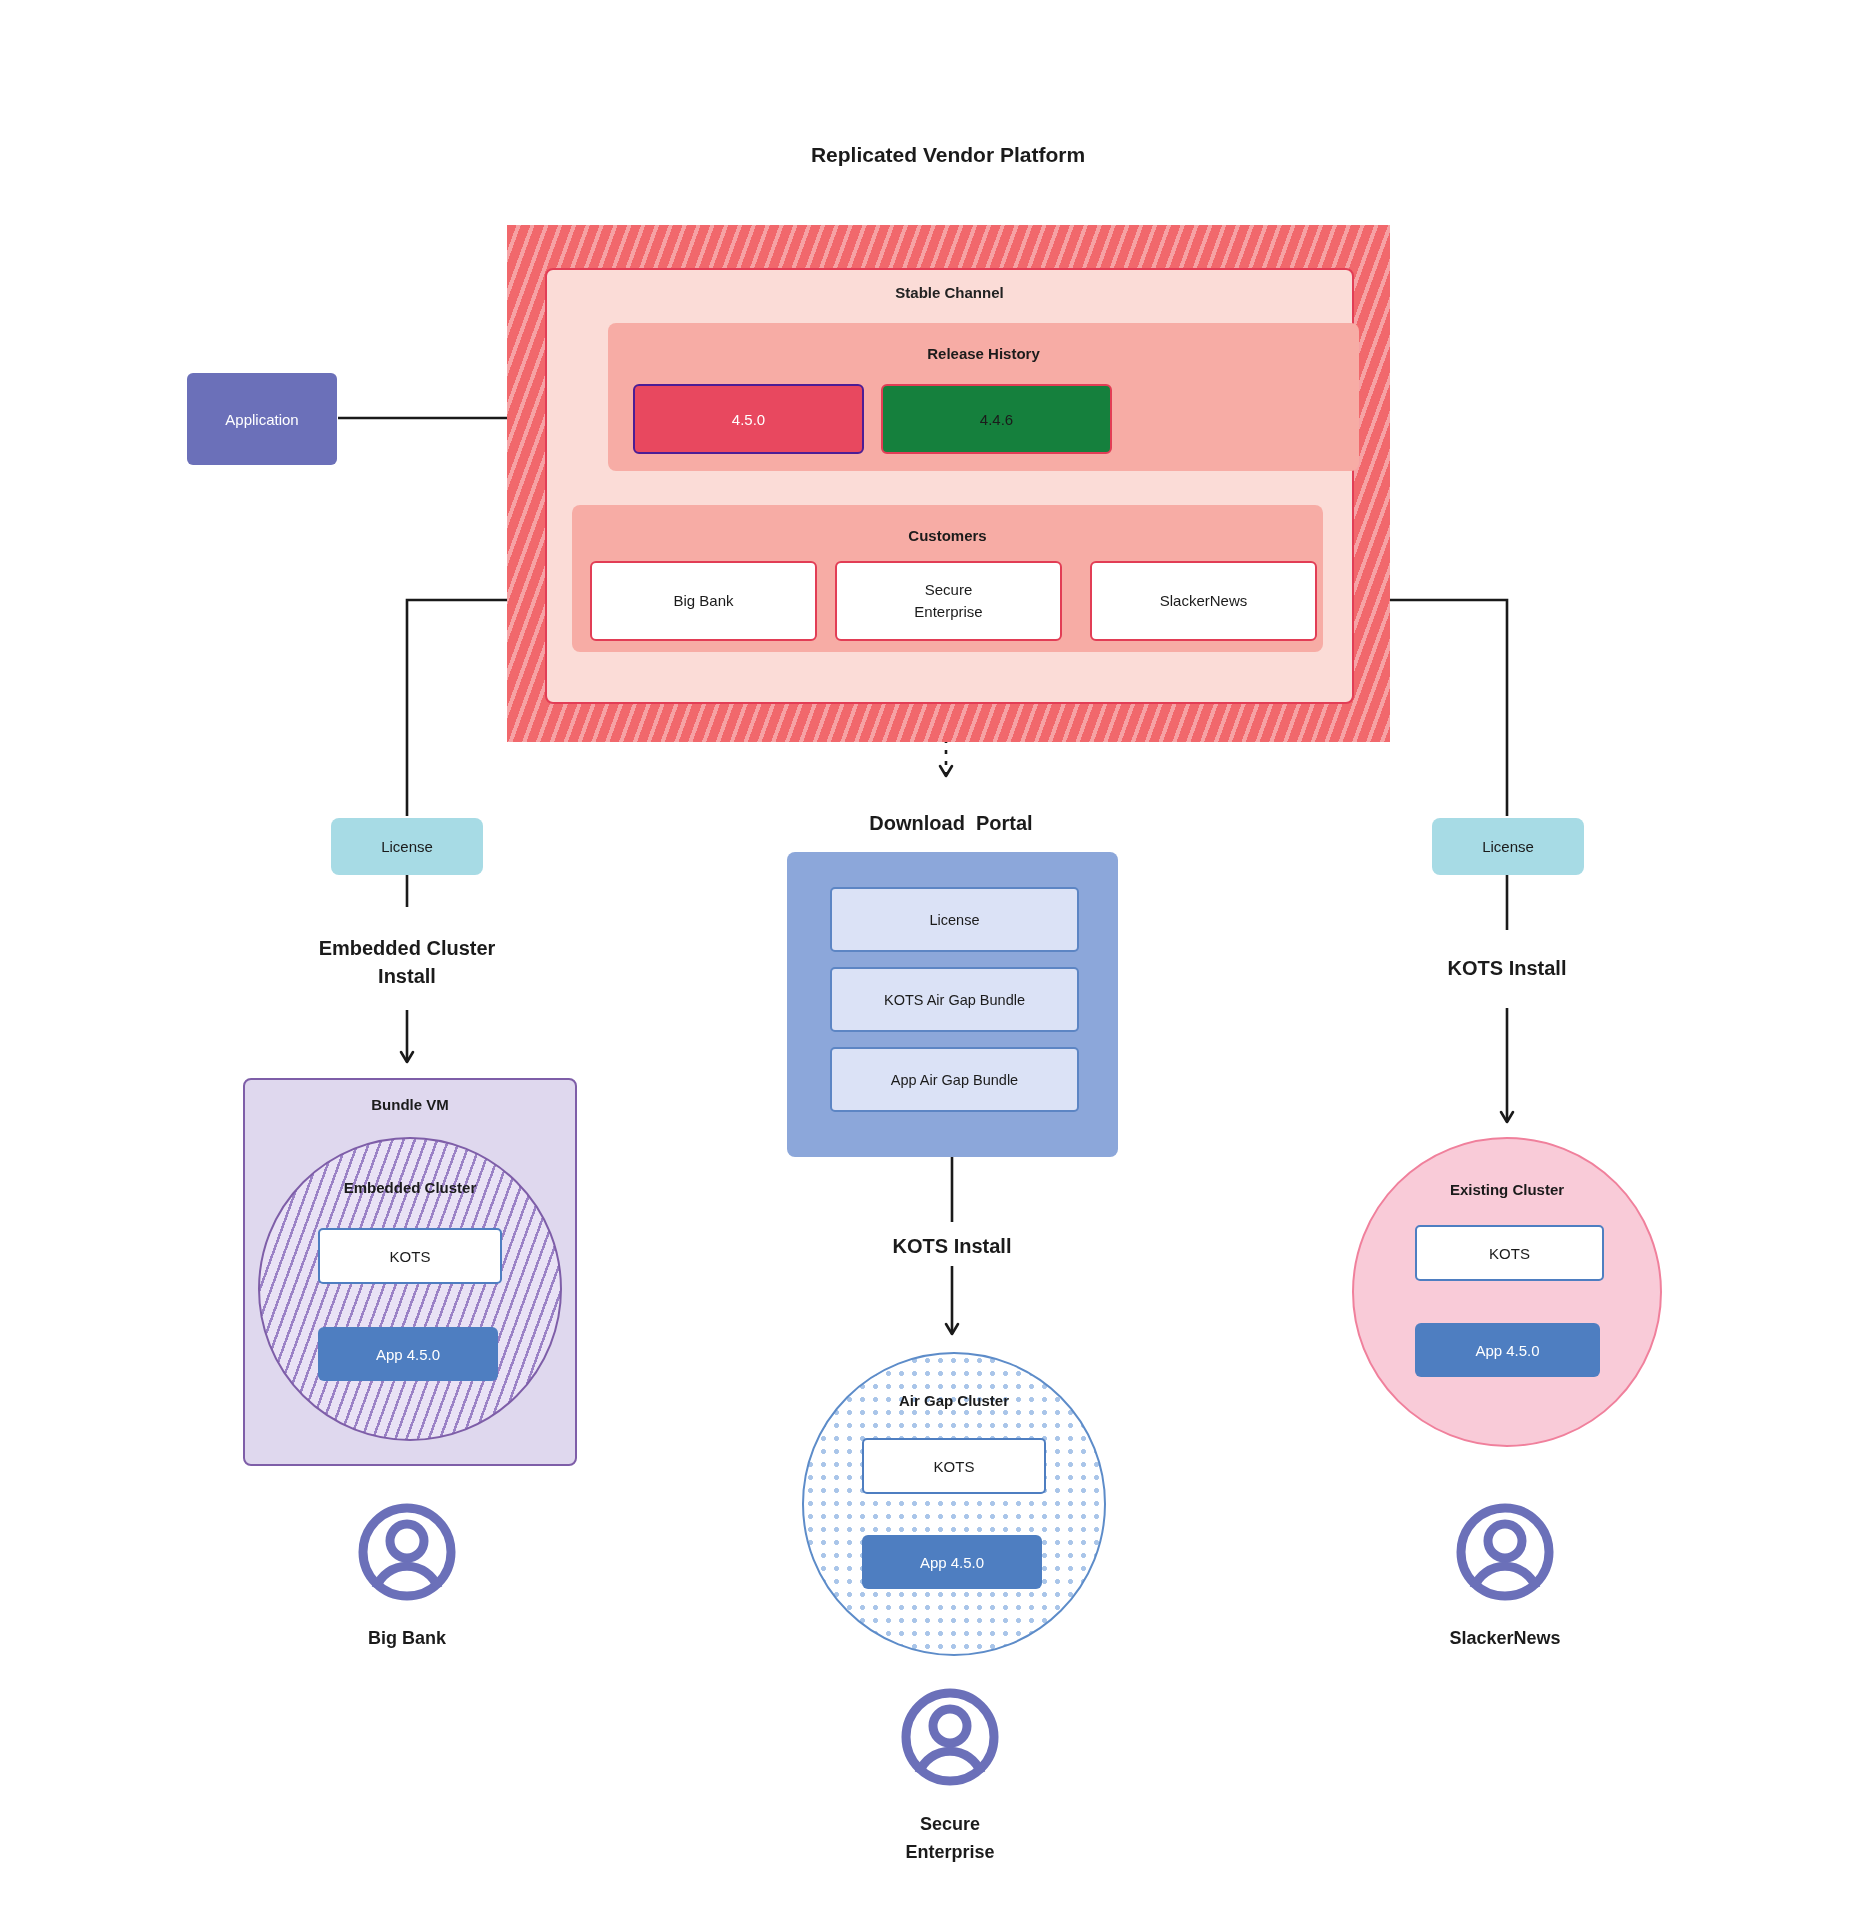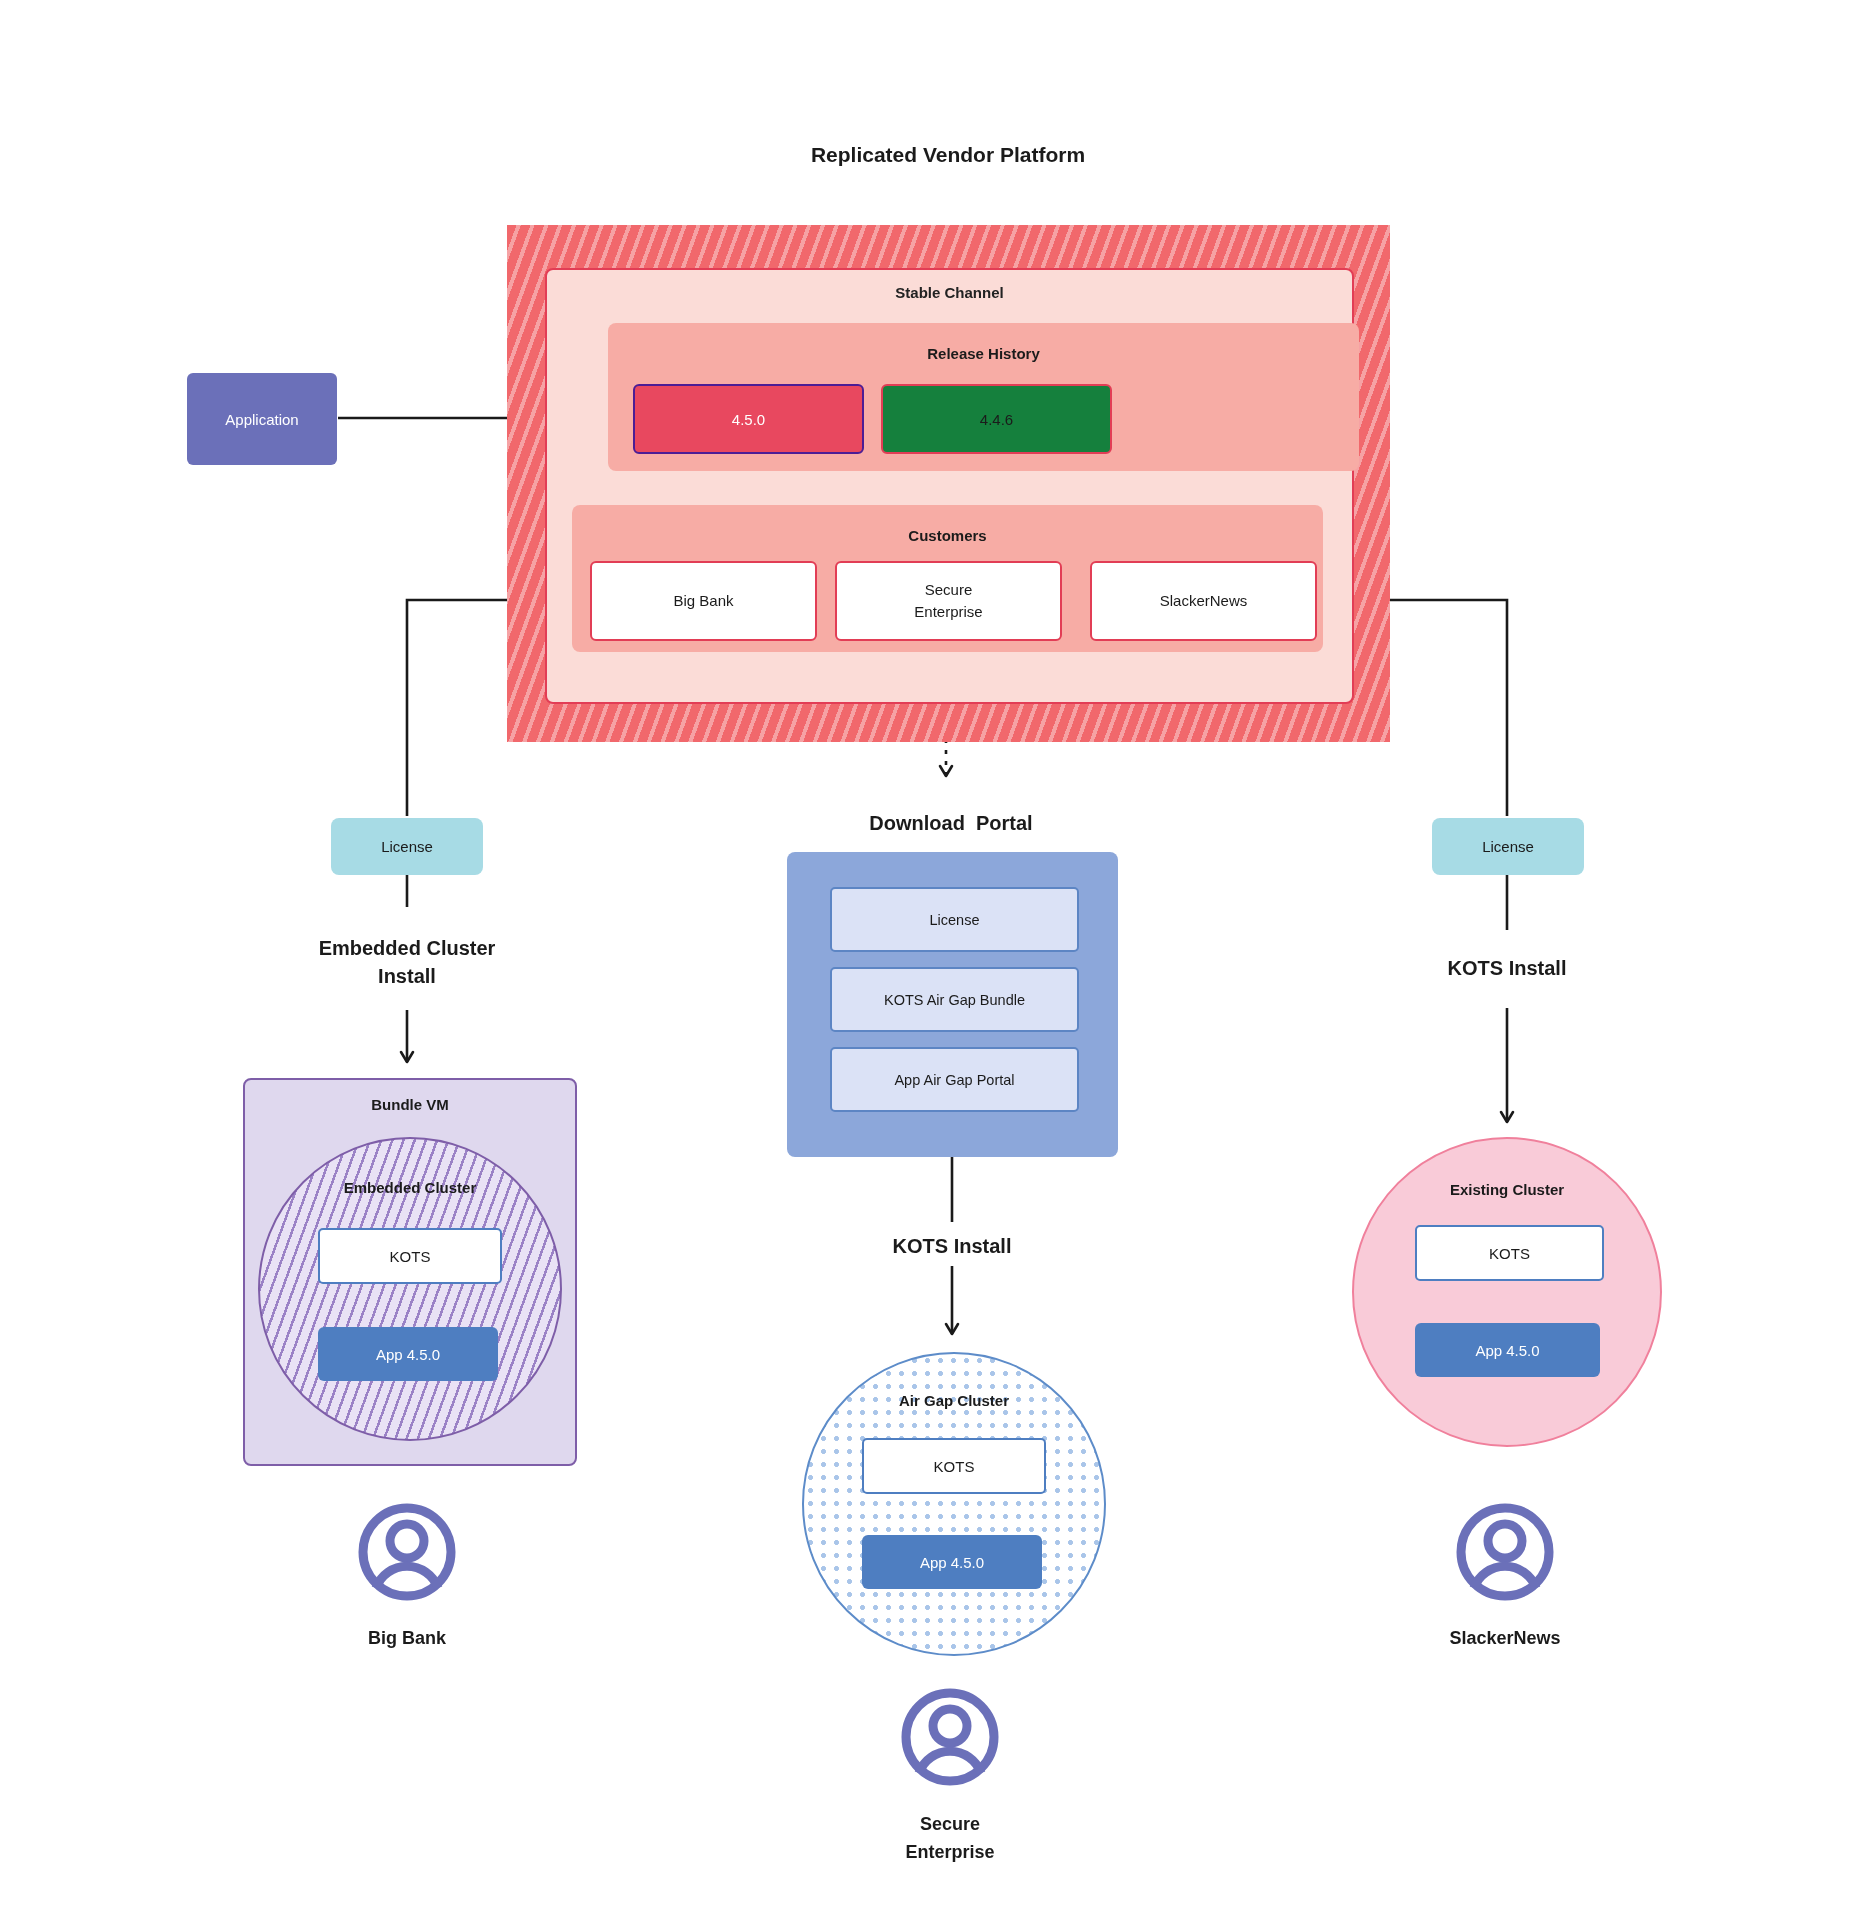--- a/index.html
+++ b/index.html
@@ -144,21 +144,21 @@
     <circle cx="50" cy="39" r="17" fill="none" stroke="#6B70B9" stroke-width="9"></circle>
     <path d="M19,86 A33,33 0 0 1 81,86" fill="none" stroke="#6B70B9" stroke-width="9"></path>
   </svg>
   <div class="abs center user-label" style="left:307px;top:1622px;width:200px;height:32px;">Big Bank</div>
 
   <div class="abs center flow-label pre" style="left:801px;top:808px;width:300px;height:30px;">Download  Portal</div>
 
   <div class="abs portal">
     <div class="center portal-item" style="top:35px;">License</div>
     <div class="center portal-item" style="top:115px;">KOTS Air Gap Bundle</div>
-    <div class="center portal-item" style="top:195px;">App Air Gap Portal</div>
+    <div class="center portal-item" style="top:195px;">App Air Gap Bundle</div>
   </div>
 
   <div class="abs center flow-label" style="left:852px;top:1231px;width:200px;height:30px;">KOTS Install</div>
 
   <div class="airgap-circle">
     <div class="circle-label" style="top:38px;">Air Gap Cluster</div>
   </div>
   <div class="abs center kots-box" style="left:862px;top:1438px;width:180px;height:52px;">KOTS</div>
   <div class="abs center app-blue" style="left:862px;top:1535px;width:180px;height:54px;">App 4.5.0</div>
 

